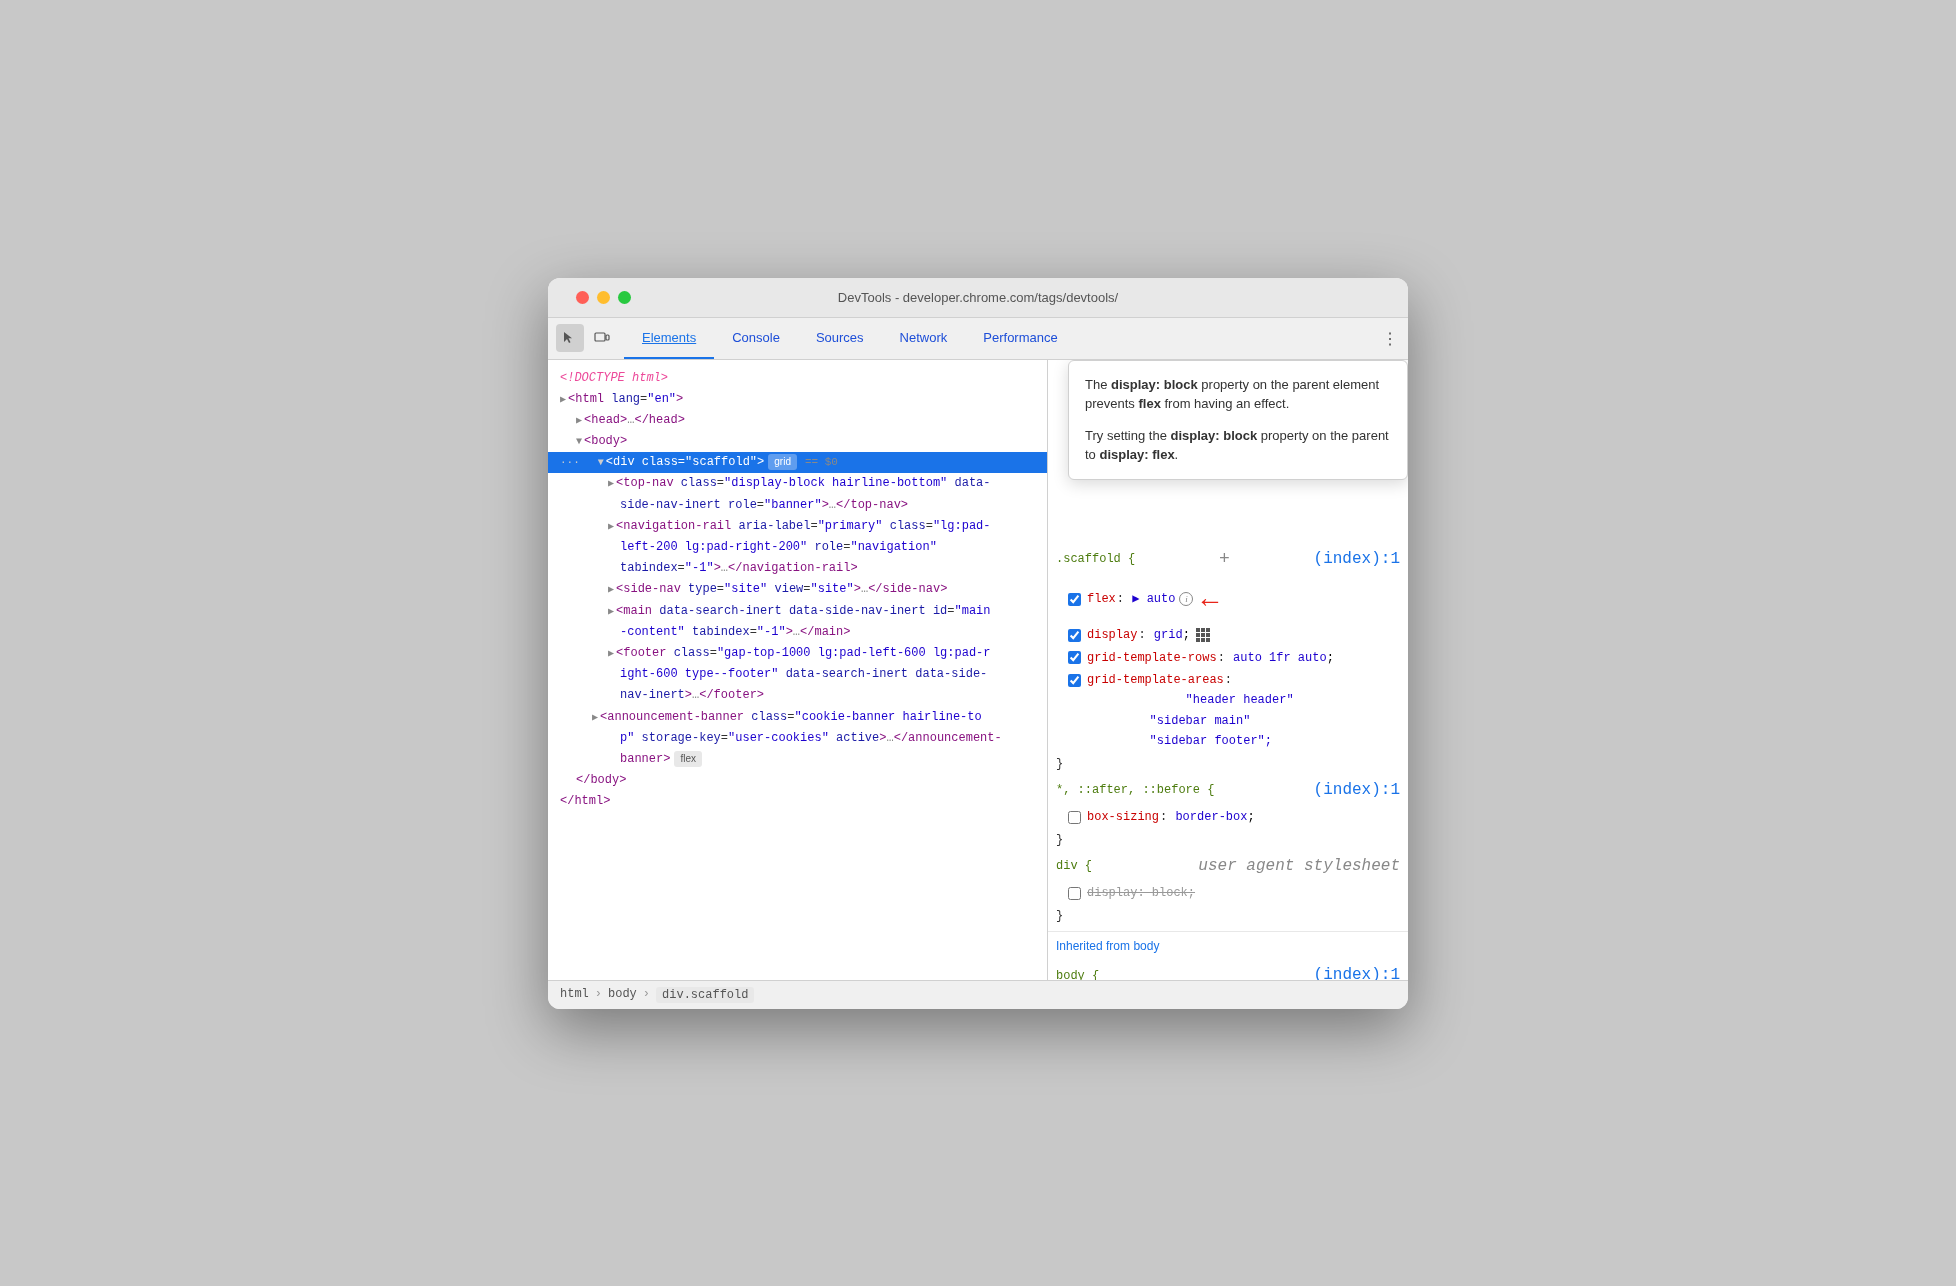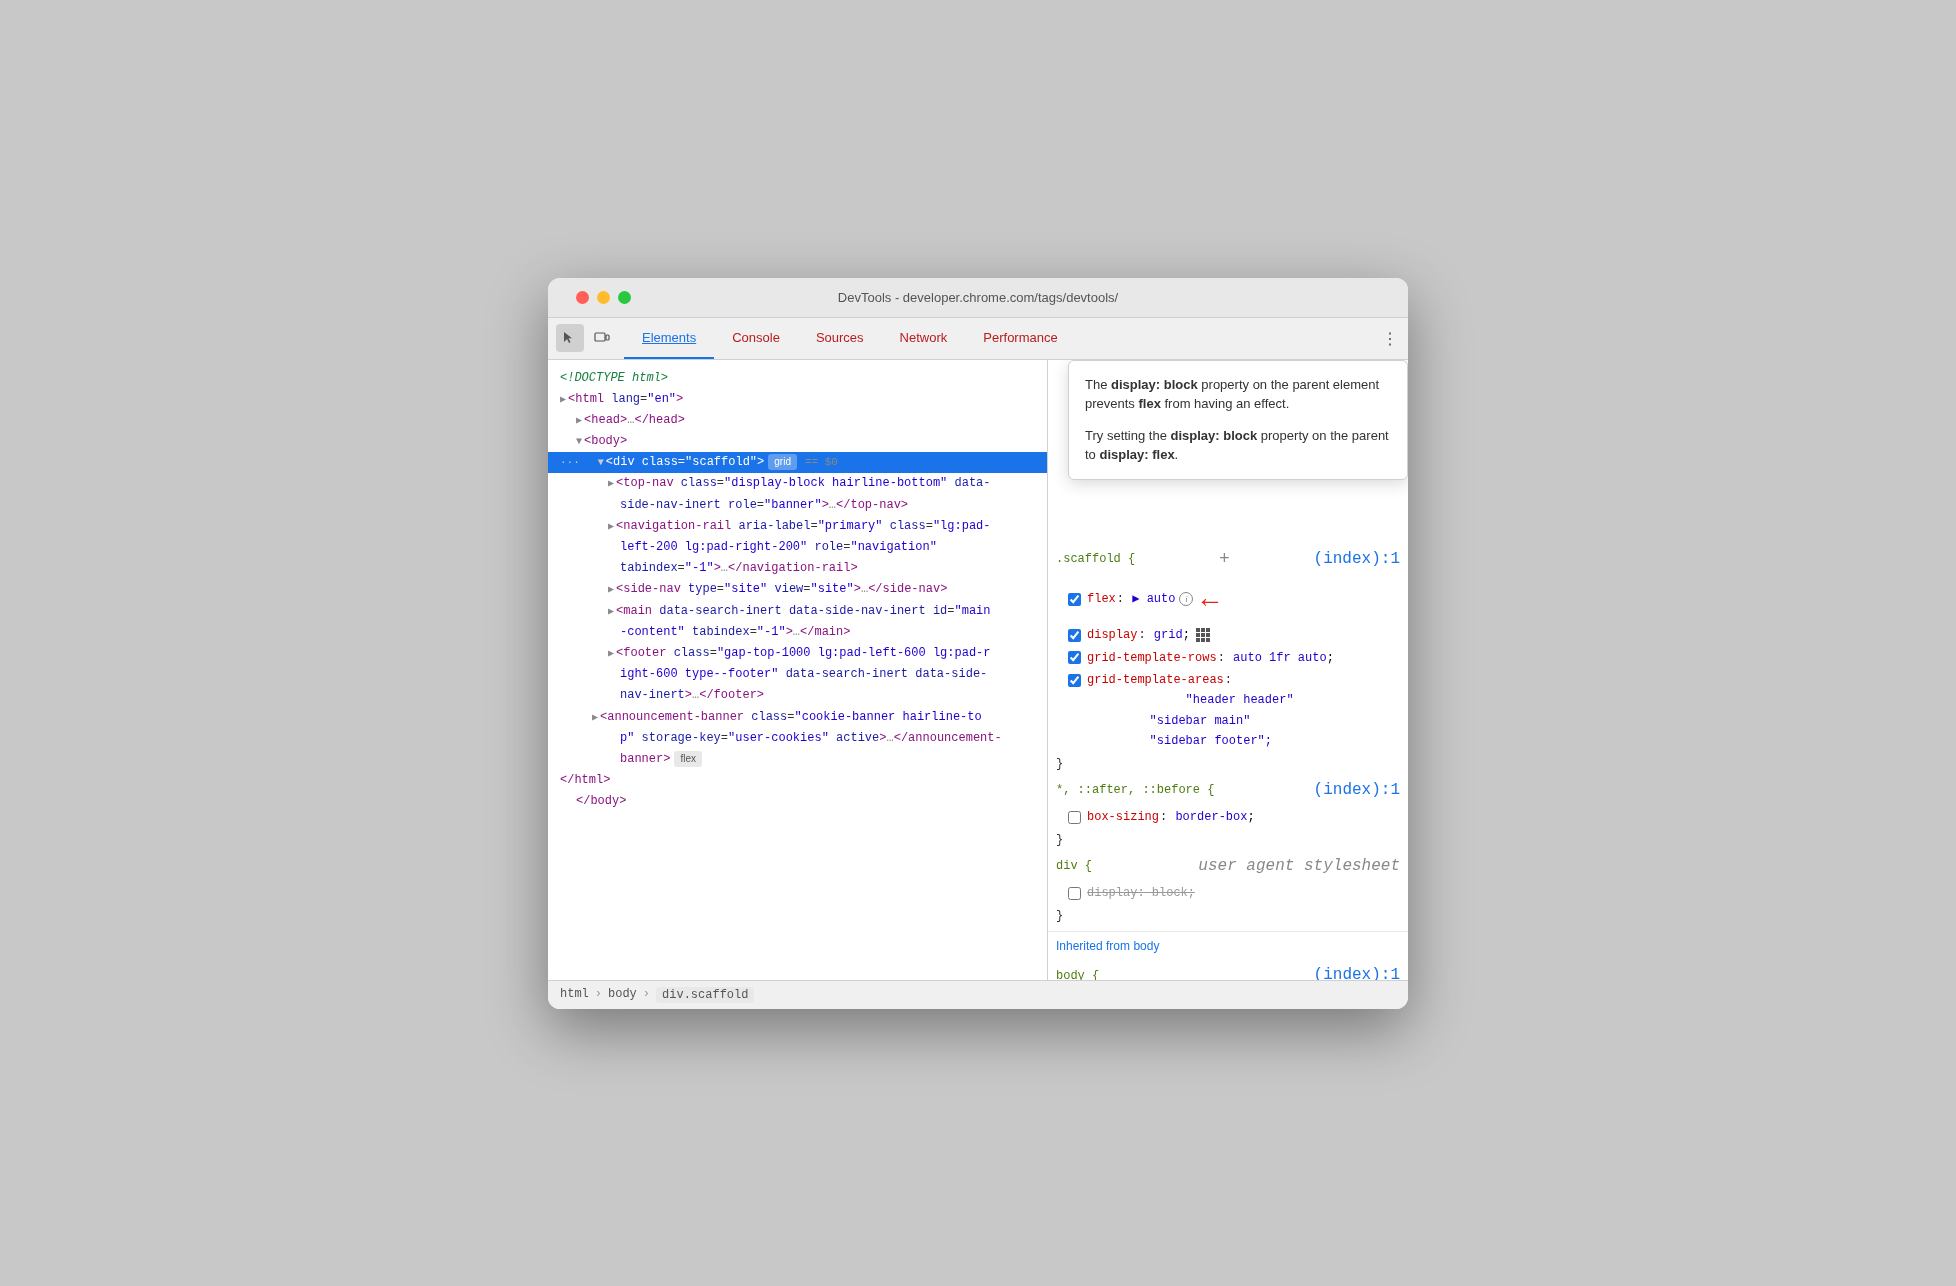--- a/index.html
+++ b/index.html
@@ -98,21 +98,21 @@
       display: flex;
       align-items: stretch;
       flex: 1;
     }
 
     .tab {
       padding: 0 18px;
       display: flex;
       align-items: center;
       font-size: 13px;
-      color: #b91c1c;
+      color: #1d4ed8;
       cursor: pointer;
       border-bottom: 2px solid transparent;
       white-space: nowrap;
     }
 
     .tab.active {
       color: #1a73e8;
       border-bottom: 2px solid #1a73e8;
       font-weight: 500;
       text-decoration: underline;
@@ -182,21 +182,21 @@
       background: rgba(255,255,255,0.3);
       color: #fff;
     }
 
     .indent { display: inline-block; }
     .arrow { color: #888; margin-right: 2px; font-size: 10px; cursor: pointer; }
     .tag { color: #881280; }
     .attr-name { color: #1a1aa6; }
     .attr-value { color: #1c00cf; }
     .punct { color: #333; }
-    .comment { color: #15803d; font-style: italic; text-align: right; }
+    .comment { color: #ec4899; font-style: italic; text-align: right; }
     .ellipsis { color: #888; }
 
     .badge {
       display: inline-block;
       background: #e8e8e8;
       color: #555;
       font-size: 10px;
       padding: 0 6px;
       border-radius: 3px;
       margin: 0 4px;
@@ -626,26 +626,26 @@
           <span class="ellipsis">…</span>
           <span class="tag">&lt;/announcement-</span>
       </div>
       <div class="tree-line">
         <span class="indent" style="width:60px; display:inline-block"></span>
         <span class="tag">banner&gt;</span>
         <span class="badge">flex</span>
       </div>
 
       <div class="tree-line">
-        <span class="tag">&lt;/html&gt;</span>
-      </div>
-
-      <div class="tree-line">
         <span class="indent" style="width:16px; display:inline-block"></span>
         <span class="tag">&lt;/body&gt;</span>
+      </div>
+
+      <div class="tree-line">
+        <span class="tag">&lt;/html&gt;</span>
       </div>
     </div>
 
     <div class="css-panel" style="position:relative;">
 
       <div class="tooltip-popup">
         <p>The <b>display: block</b> property on the parent element prevents <b>flex</b> from having an effect.</p>
         <p>Try setting the <b>display: block</b> property on the parent to <b>display: flex</b>.</p>
       </div>
 

